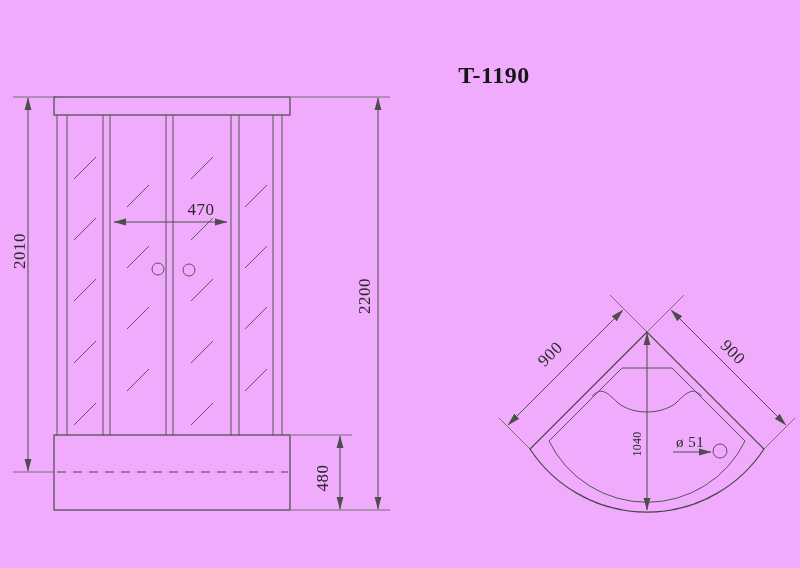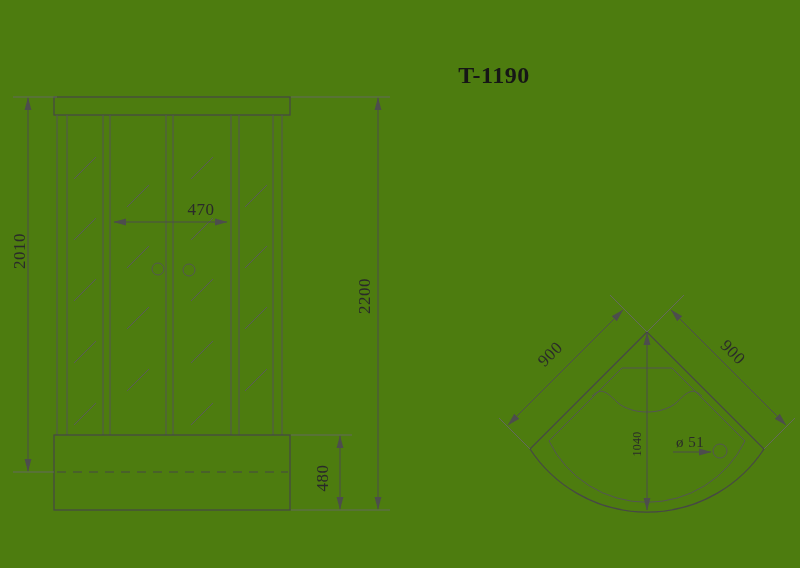--- a/index.html
+++ b/index.html
@@ -1,19 +1,19 @@
 <!DOCTYPE html>
 <html><head>
 <meta charset="utf-8">
 <style>
   html,body{margin:0;padding:0;background:#ffffff;}
   .canvas{
     position:relative;
     width:800px;height:568px;
-    background:#4d7c0f;
+    background:#f0abfc;
     overflow:hidden;
     font-family:"Liberation Serif", serif;
   }
   svg{display:block;}
   text{
     font-family:"Liberation Serif", serif;
     fill:#2a2a2a;
     letter-spacing:0.5px;
   }
   .dim-text{font-size:17px;}

